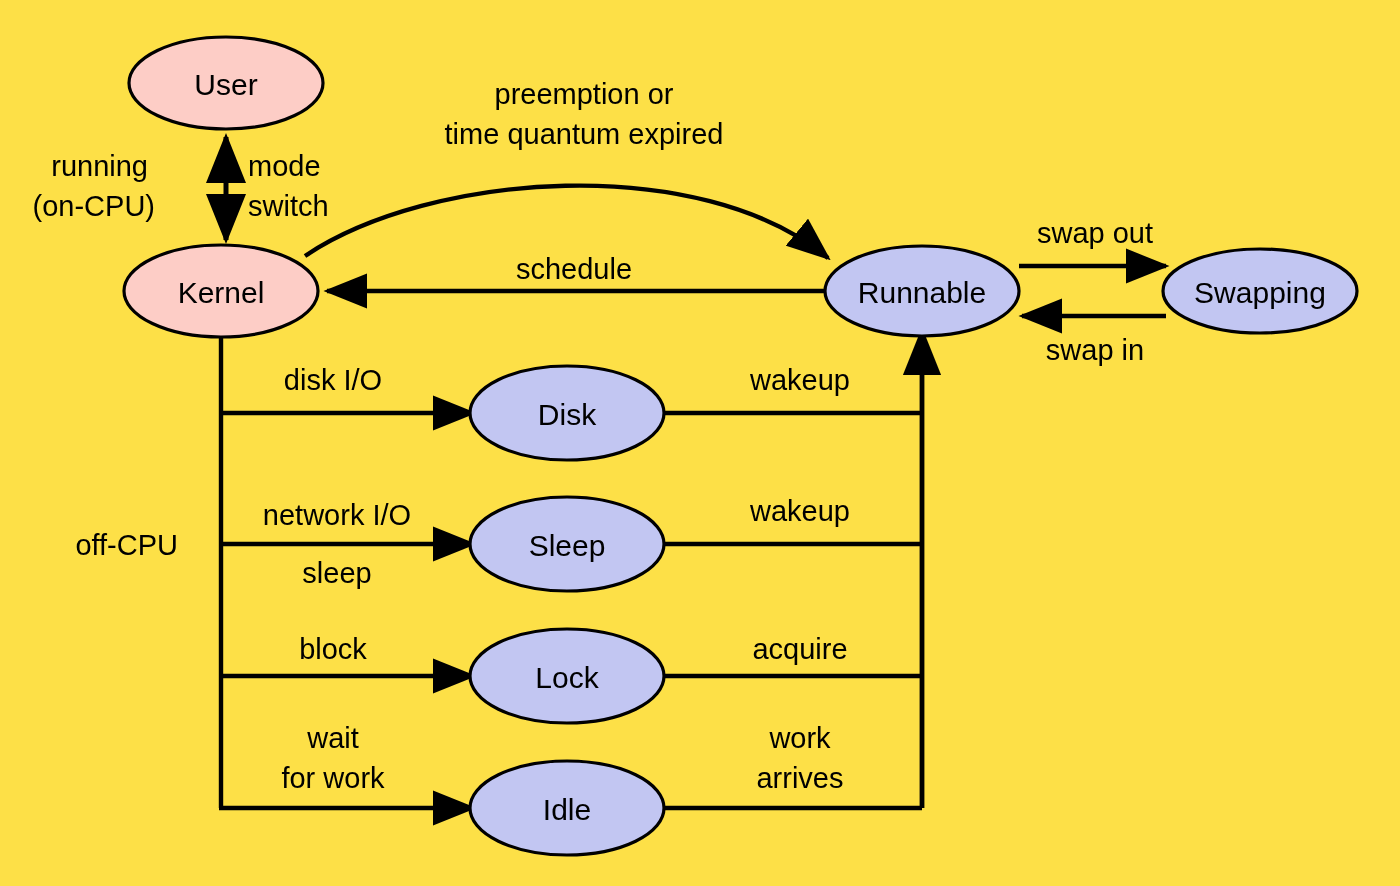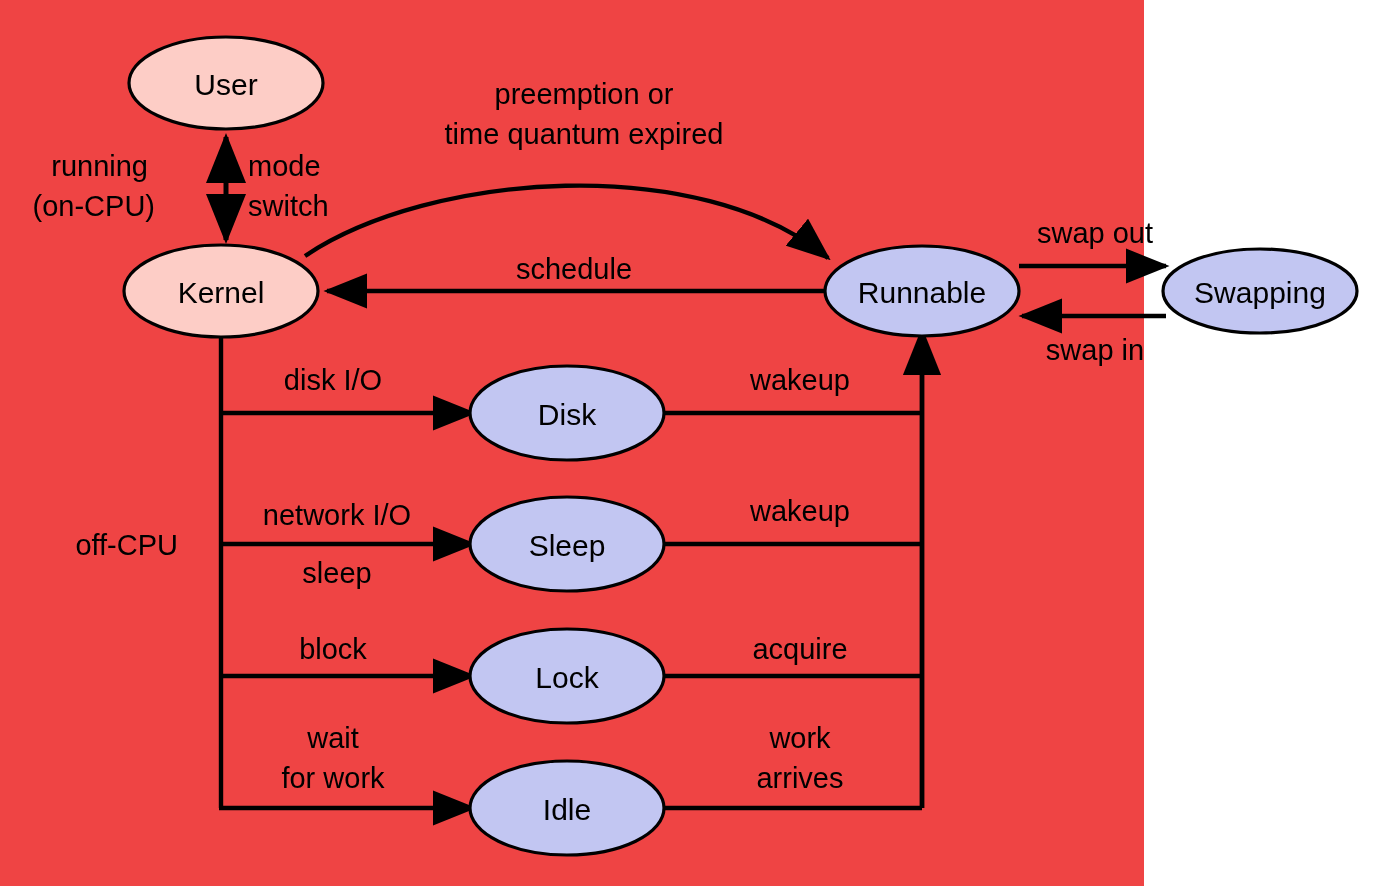--- a/index.html
+++ b/index.html
@@ -9,23 +9,23 @@
     background: #ffffff;
   }
   body {
     width: 1400px;
     height: 886px;
     font-family: "Liberation Sans", sans-serif;
     overflow: hidden;
   }
   #diagram-root {
     position: relative;
-    width: 1144px;
+    width: 1400px;
     height: 886px;
-    background: #ef4444;
+    background: #fde047;
   }
   svg#diagram-svg {
     position: absolute;
     top: 0;
     left: 0;
     width: 1400px;
     height: 886px;
     display: block;
   }
   .edge-line {

